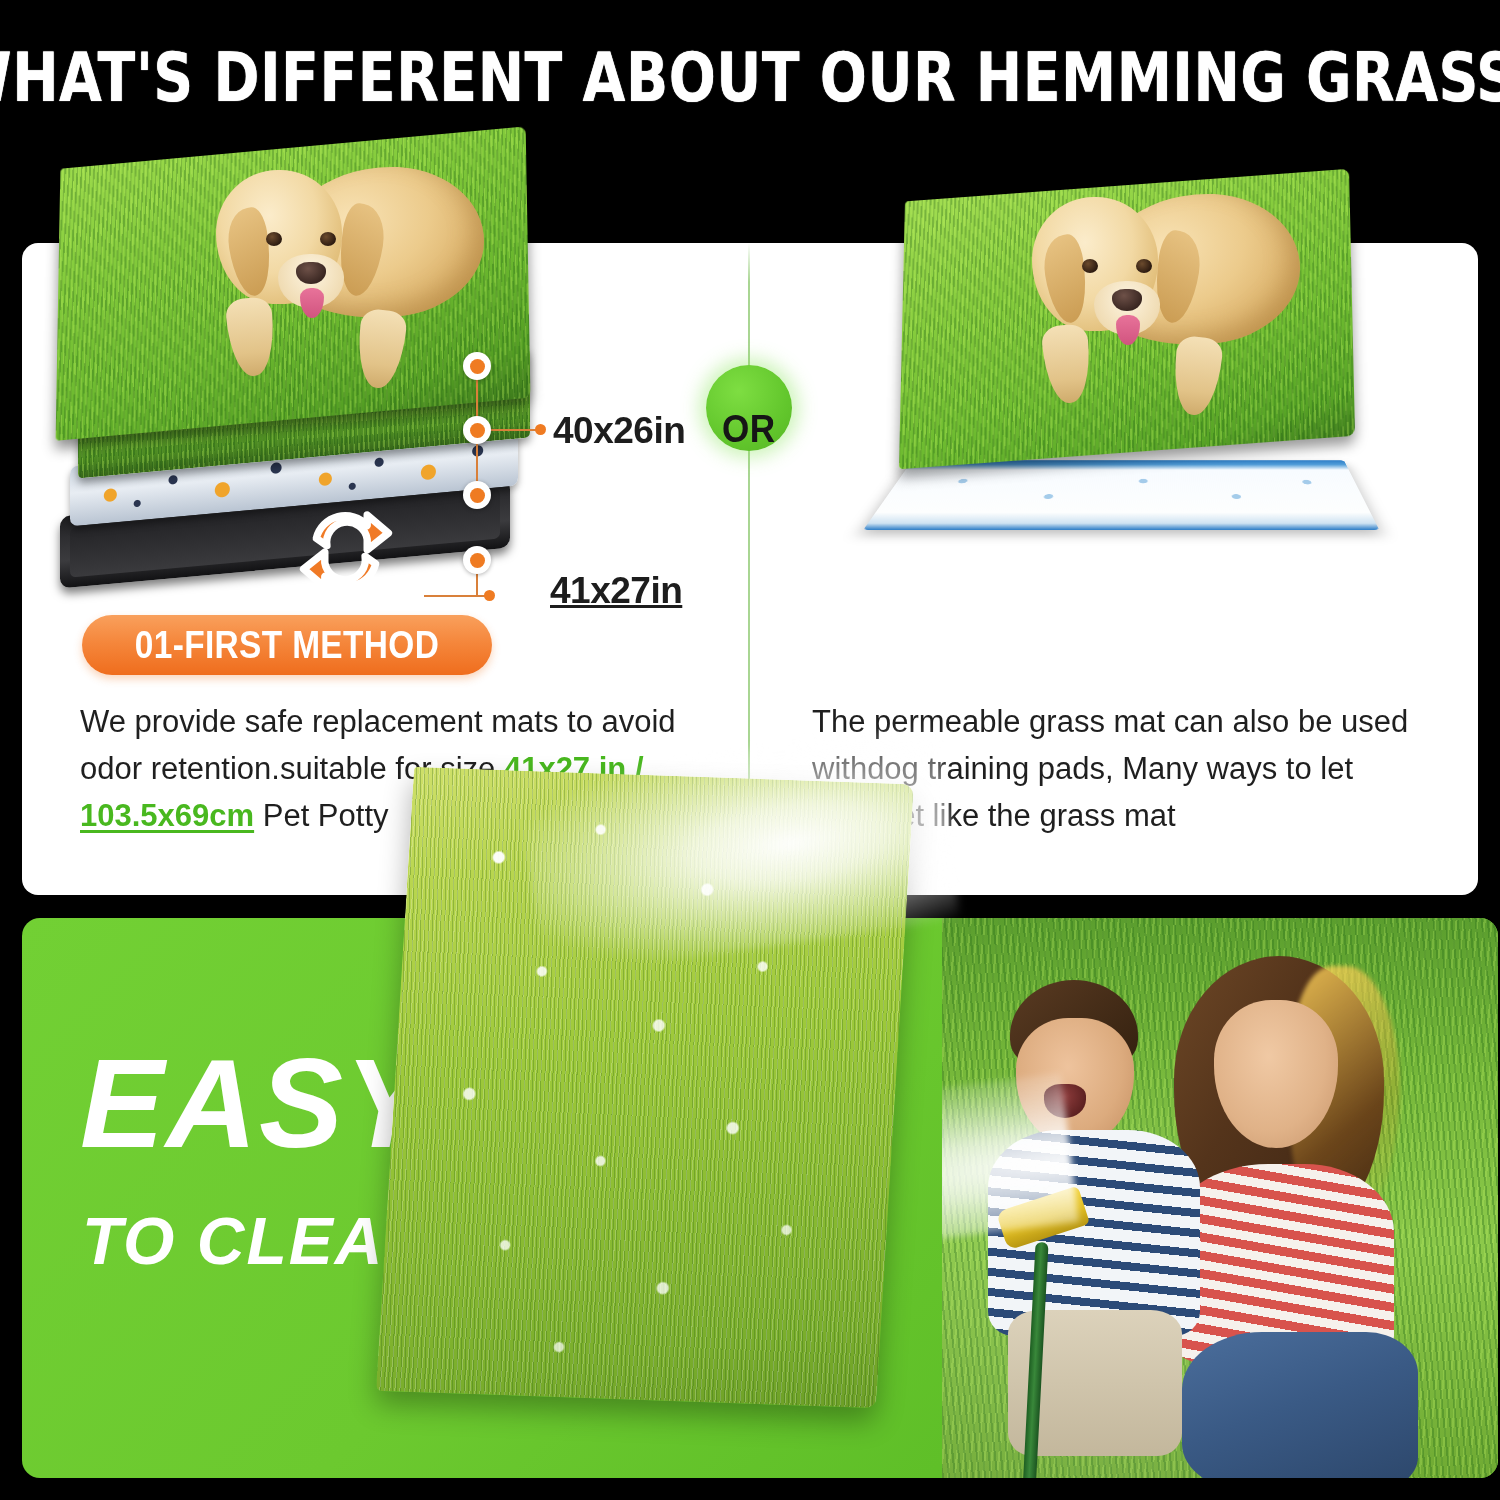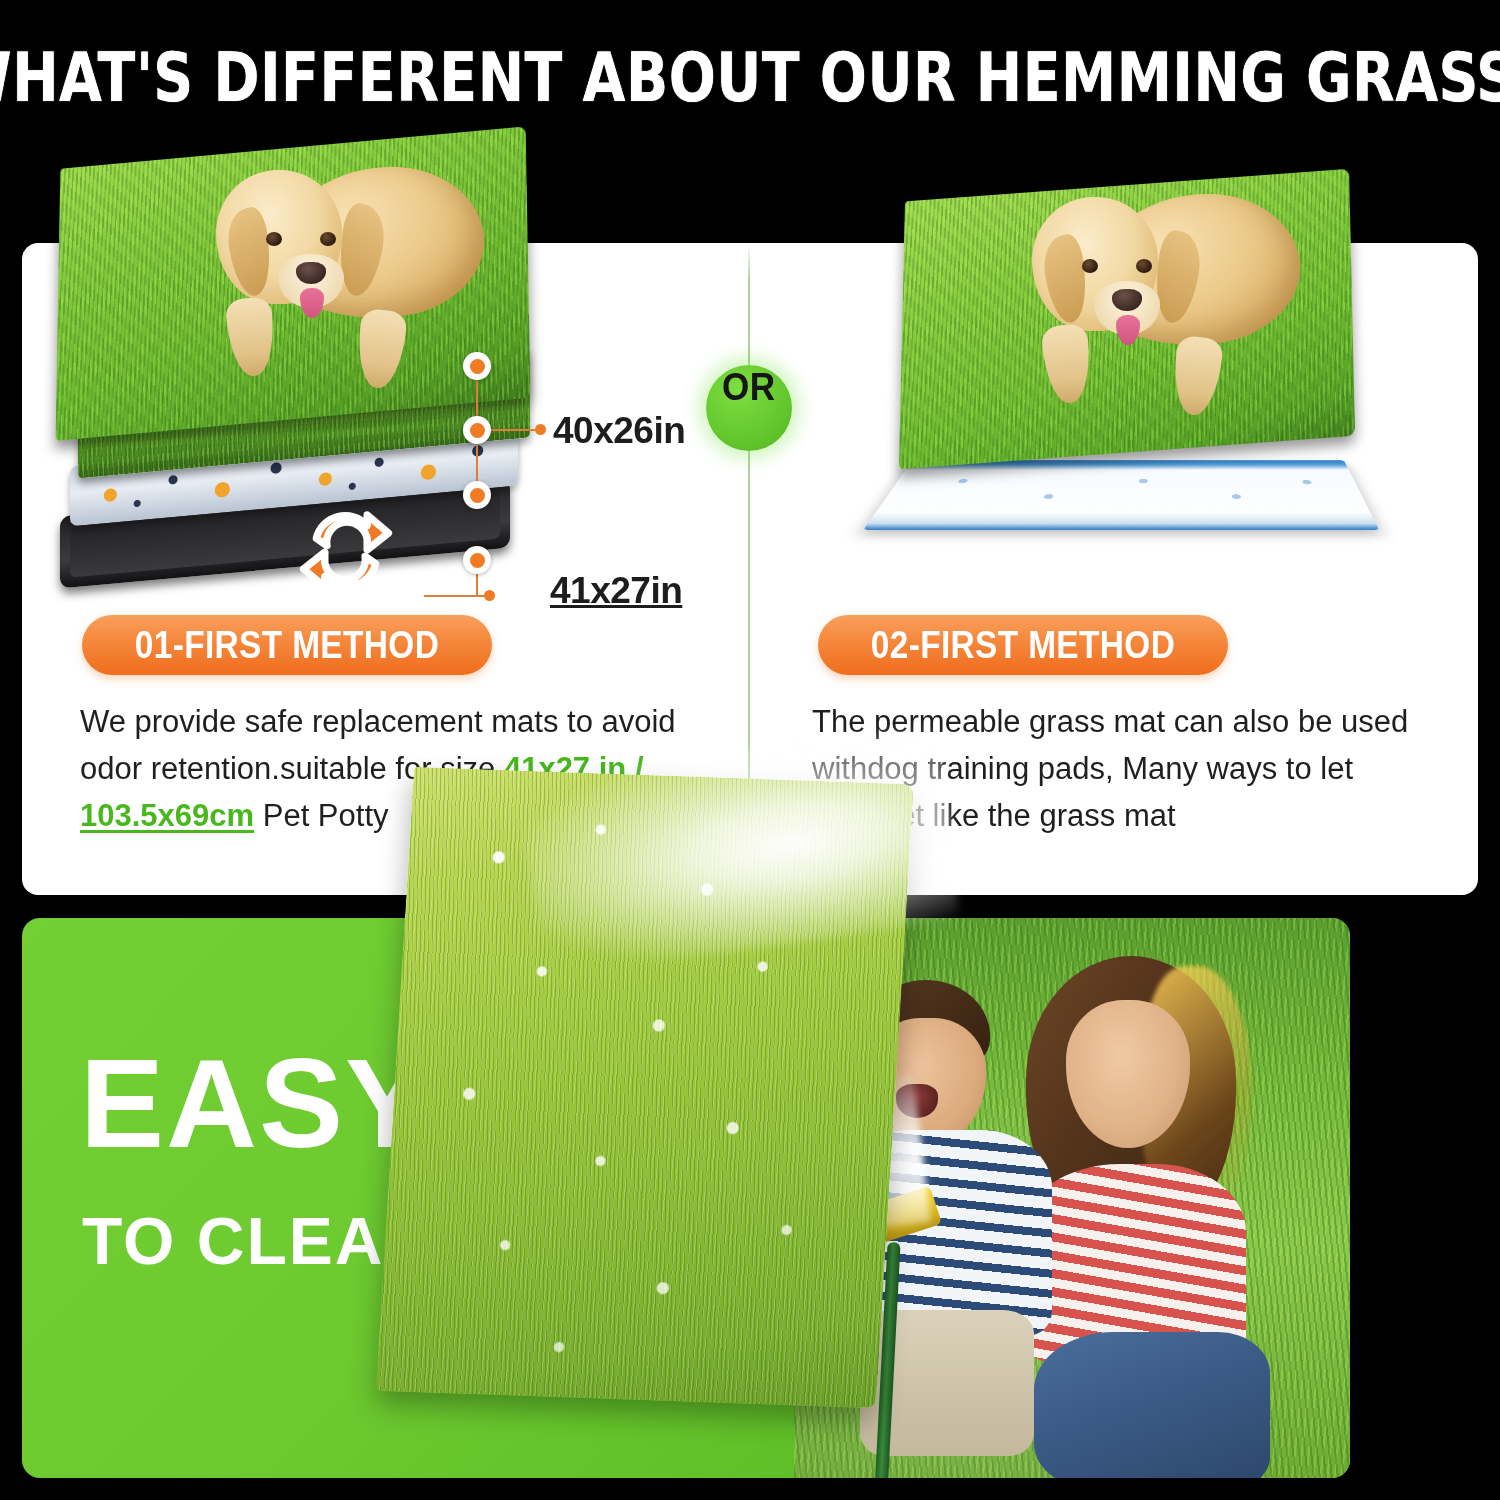--- a/index.html
+++ b/index.html
@@ -37,21 +37,21 @@
   .divider {
     position: absolute; left: 726px; top: 0px;
     width: 2px; height: 652px;
     background: linear-gradient(to bottom, rgba(150,205,120,0.0) 0%, rgba(140,200,110,0.75) 6%, rgba(140,200,110,0.75) 94%, rgba(150,205,120,0.0) 100%);
   }
   .or-badge {
     position: absolute; left: 706px; top: 365px;
     width: 86px; height: 86px; border-radius: 50%;
     background: radial-gradient(circle at 38% 30%, #7ede42 0%, #62c62c 62%, #55b524 100%);
     box-shadow: 0 0 18px 7px rgba(130,225,80,0.38);
-    display: flex; align-items: flex-start; justify-content: center;
+    display: flex; align-items: flex-end; justify-content: center;
     z-index: 14;
   }
   .or-badge span {
     color: #161616; font-weight: 700; font-size: 39px;
     font-family: "Liberation Sans Narrow","Liberation Sans", sans-serif;
     transform: scaleX(0.9); letter-spacing: 0.5px;
   }
 
   
   .stack-wrap {
@@ -241,23 +241,23 @@
   }
   .method-body {
     position:absolute; z-index: 11;
     font-size: 31px; line-height: 1.52; color:#1f1f1f;
     font-family:"Liberation Sans", sans-serif;
   }
   .hl { color:#49b81f; font-weight:700; text-decoration: underline; text-decoration-thickness:3px; text-underline-offset:4px; }
 
   
   .green-panel {
-    position:absolute; left:22px; top:918px; width:1328px; height:560px;
+    position:absolute; left:22px; top:918px; width:1476px; height:560px;
     background: linear-gradient(135deg, #72d034 0%, #6cc92f 42%, #5fbf28 72%, #52b221 100%);
-    border-radius: 18px; overflow:hidden; z-index:3;
+    border-radius: 18px; overflow:hidden; z-index:3;font-style:italic;
   }
   .easy-text {
     position:absolute; left: 58px; top: 128px; z-index: 9;
     color:#ffffff; font-weight:700; font-size:126px; line-height:0.92;
     font-family:"Liberation Sans Narrow","Liberation Sans",sans-serif;
     letter-spacing: 2px;
   }
   .clean-text {
     position:absolute; left: 60px; top: 290px; z-index: 9;
     color:#ffffff; font-weight:700; font-size:66px; line-height:1;
@@ -472,23 +472,20 @@
     </div>
   </div>
 
   <div class="method-badge" style="left:82px; top:615px;">
     <span>01-FIRST METHOD</span>
   </div>
   <div class="method-body" style="left:80px; top:698px; width:600px;">
     <span>We provide safe replacement mats to avoid odor retention.suitable for size </span><span class="hl">41x27 in / 103.5x69cm</span><span> Pet Potty</span>
   </div>
 
-  <div class="method-badge" style="left:818px; top:615px;">
-    <span>02-FIRST METHOD</span>
-  </div>
   <div class="method-body" style="left:812px; top:698px; width:600px;">
     <span>The permeable grass mat can also be used withdog training pads,  Many ways to let your pet like the grass mat</span>
   </div>
 
   <div class="green-panel">
     <div class="family-photo">
       <div class="mom">
         <div class="mom-hair"></div>
         <div class="mom-hair-glow"></div>
         <div class="mom-face"></div>

